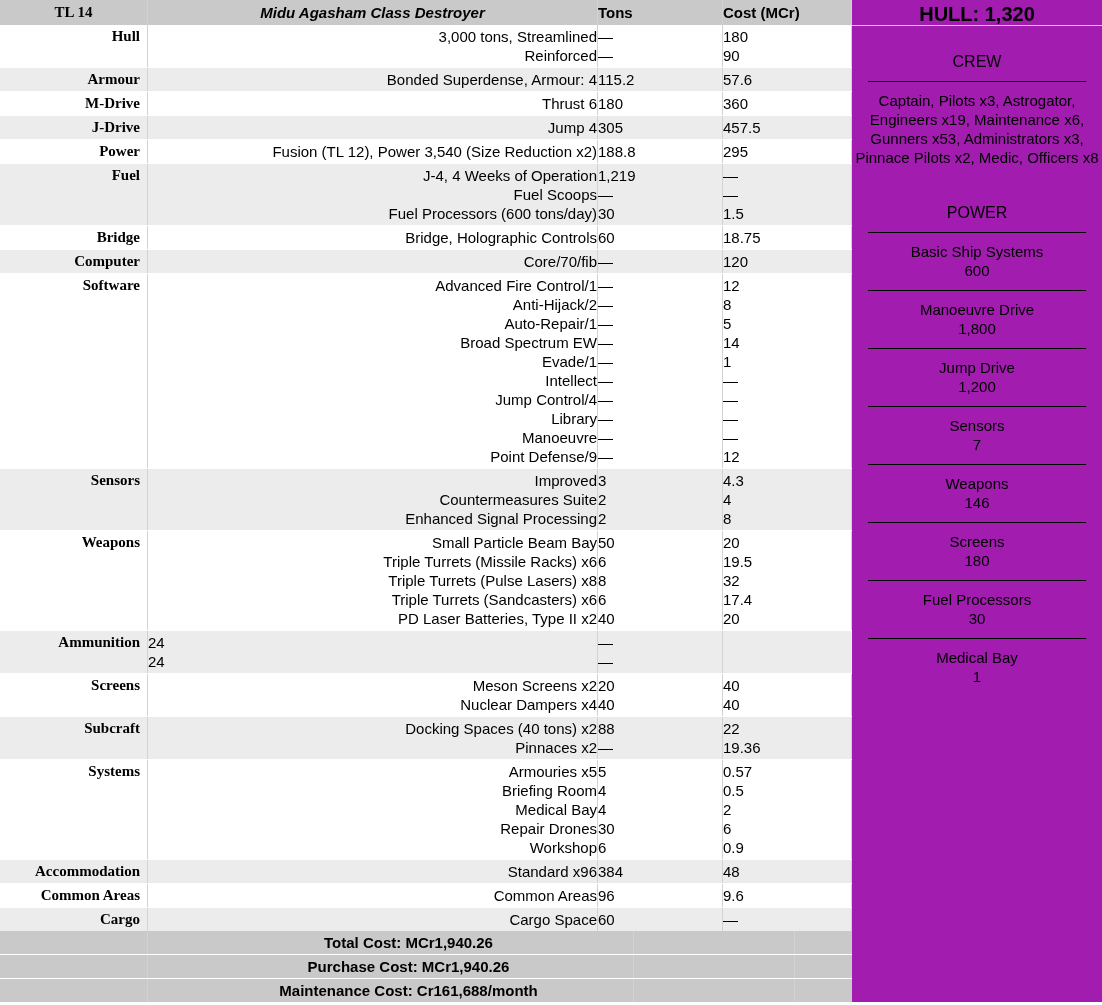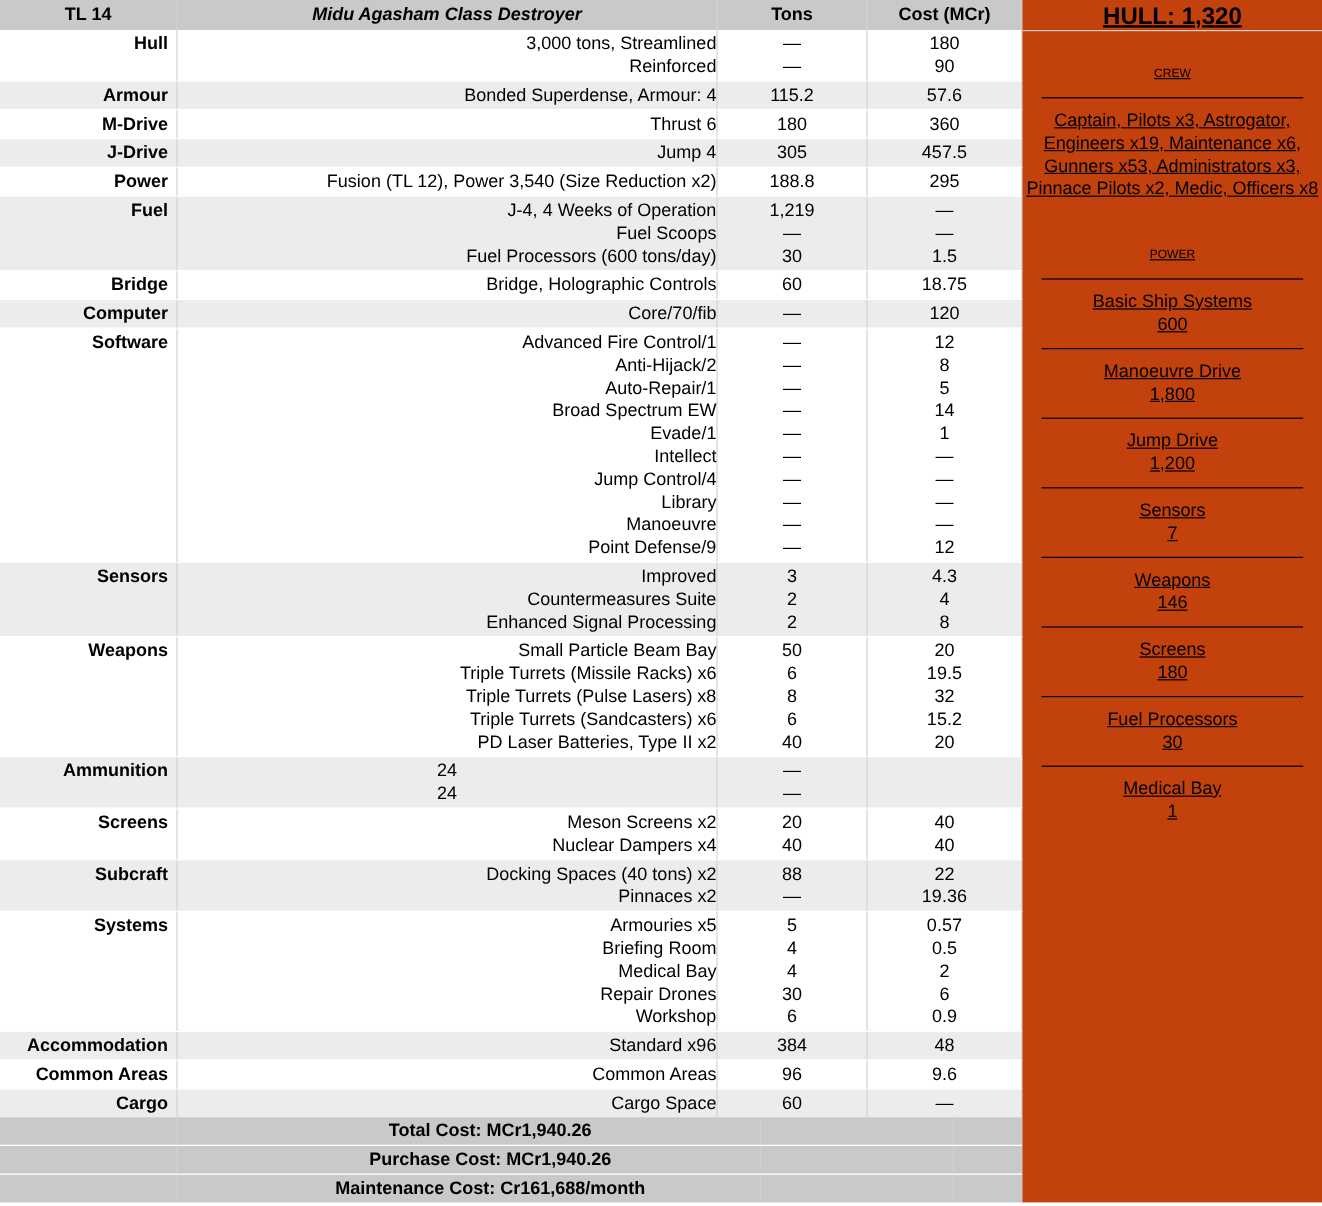--- a/index.html
+++ b/index.html
@@ -20,43 +20,43 @@
 
   
   .spec-table{width:852px;flex:0 0 852px;}
   .row{
     display:grid;
     grid-template-columns:148px 450px 125px 129px;
     border-top:1px solid #ffffff;
   }
   .row:first-child{border-top:none;}
   .cell{padding:2px 0;line-height:19px;}
-  .label-cell{font-weight:bold;text-align:right;padding-right:7px;border-right:1px solid var(--grid-line);}
+  .label-cell{font-weight:bold;text-align:right;padding-right:7px;border-right:1px solid var(--grid-line);font-family:Liberation Serif, serif;}
   .desc-cell{text-align:right;padding-left:8px;border-right:1px solid var(--grid-line);}
-  .num-cell{text-align:center;border-right:1px solid var(--grid-line);}
+  .num-cell{text-align:left;border-right:1px solid var(--grid-line);}
   .cell.last{border-right:1px solid var(--grid-line);}
 
   .header-row{background:var(--header-bg);}
   .header-row .cell{font-weight:bold;line-height:21px;padding:2px 0;}
   .header-row .label-cell,.header-row .desc-cell{text-align:center;padding-left:0;padding-right:0;}
   .header-row .title{font-style:italic;}
 
   .row.alt{background:var(--alt-bg);}
 
   .totals-row{background:var(--totals-bg);gap:36px;}
   .totals-row .cell{min-height:23px;}
   .totals-row .desc-cell{font-weight:bold;text-align:center;padding-left:0;}
 
   
-  .sidebar{width:250px;flex:0 0 250px;text-align:center;background:#c2410c;text-decoration:underline;}
+  .sidebar{width:250px;flex:0 0 250px;text-align:center;background:#a21caf;}
   .hull-title{
     font-weight:bold;font-size:20px;line-height:24px;padding-top:2px;
     border-bottom:1px solid #cfcfcf;height:26px;
   }
-  .section-title{font-size:10px;line-height:19px;}
+  .section-title{font-size:16px;line-height:19px;}
   .crew-section{margin-top:26px;}
   .black-rule{
     border:none;border-top:1px solid var(--rule-black);
     width:218px;margin:10px auto 9px auto;height:0;
   }
   .crew-text{line-height:19px;padding:0 1px;}
   .power-section{margin-top:36px;}
   .power-entry .p-name,.power-entry .p-value{line-height:19px;}
 </style>
 </head>
@@ -247,21 +247,21 @@
             <div class="line">50</div>
             <div class="line">6</div>
             <div class="line">8</div>
             <div class="line">6</div>
             <div class="line">40</div>
           </div>
           <div class="cell num-cell last">
             <div class="line">20</div>
             <div class="line">19.5</div>
             <div class="line">32</div>
-            <div class="line">15.2</div>
+            <div class="line">17.4</div>
             <div class="line">20</div>
           </div>
         </div>
         <div class="row alt">
           <div class="cell label-cell">Ammunition</div>
           <div class="cell num-cell">
             <div class="line">24</div>
             <div class="line">24</div>
           </div>
           <div class="cell num-cell last">

